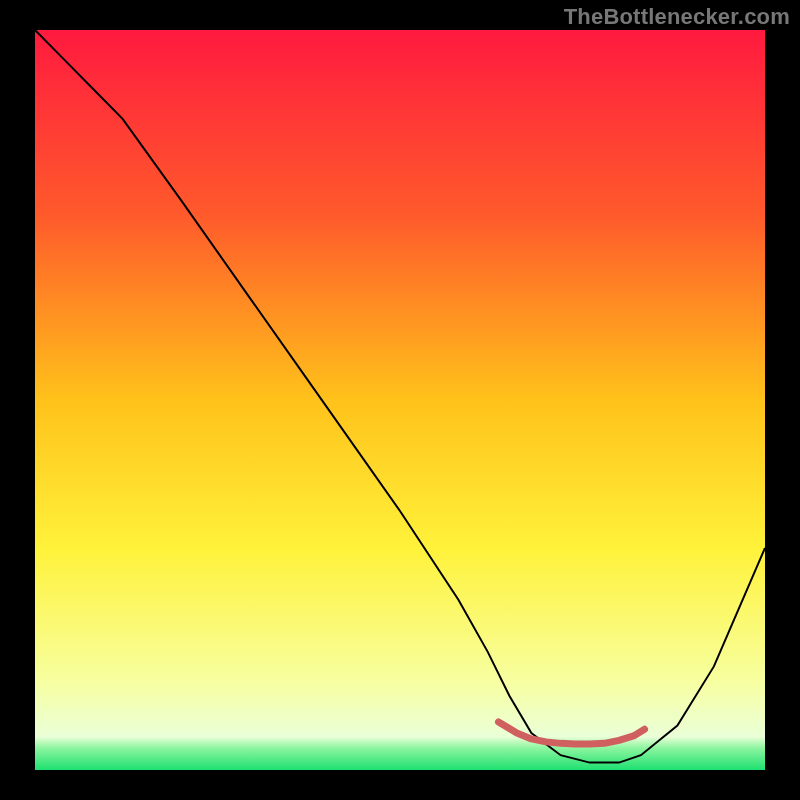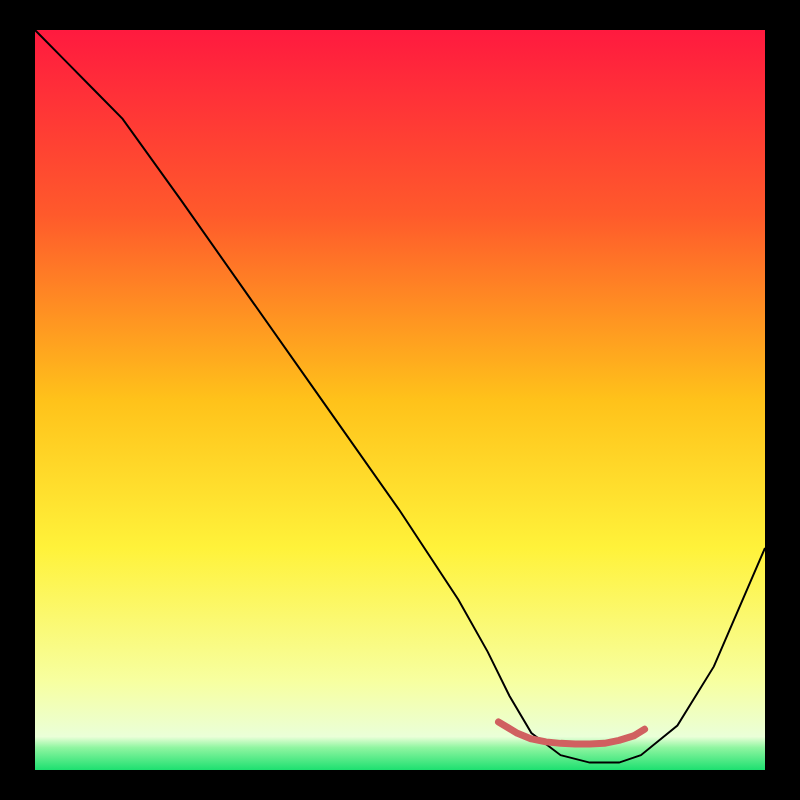--- a/index.html
+++ b/index.html
@@ -31,20 +31,21 @@
     left: 35px;
     top: 30px;
     width: 730px;
     height: 740px;
   }
 </style>
 </head>
 <body>
 
 <div class="wrap">
+  <div class="watermark">TheBottleneсker.com</div>
   <svg class="plot" viewBox="0 0 730 740" preserveAspectRatio="none">
     <defs>
       <linearGradient id="bg-grad" x1="0" y1="0" x2="0" y2="1">
           <stop offset="0%" stop-color="#ff1a3f"></stop>
           <stop offset="25%" stop-color="#ff5a2b"></stop>
           <stop offset="50%" stop-color="#ffc21a"></stop>
           <stop offset="70%" stop-color="#fff23a"></stop>
           <stop offset="88%" stop-color="#f7ffa0"></stop>
           <stop offset="95.5%" stop-color="#eaffd8"></stop>
           <stop offset="97%" stop-color="#8ef5a0"></stop>

